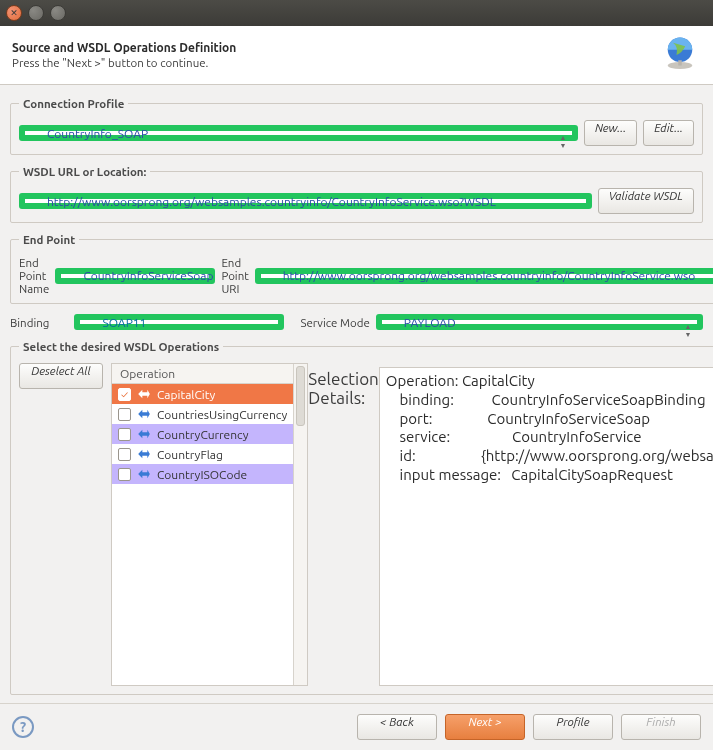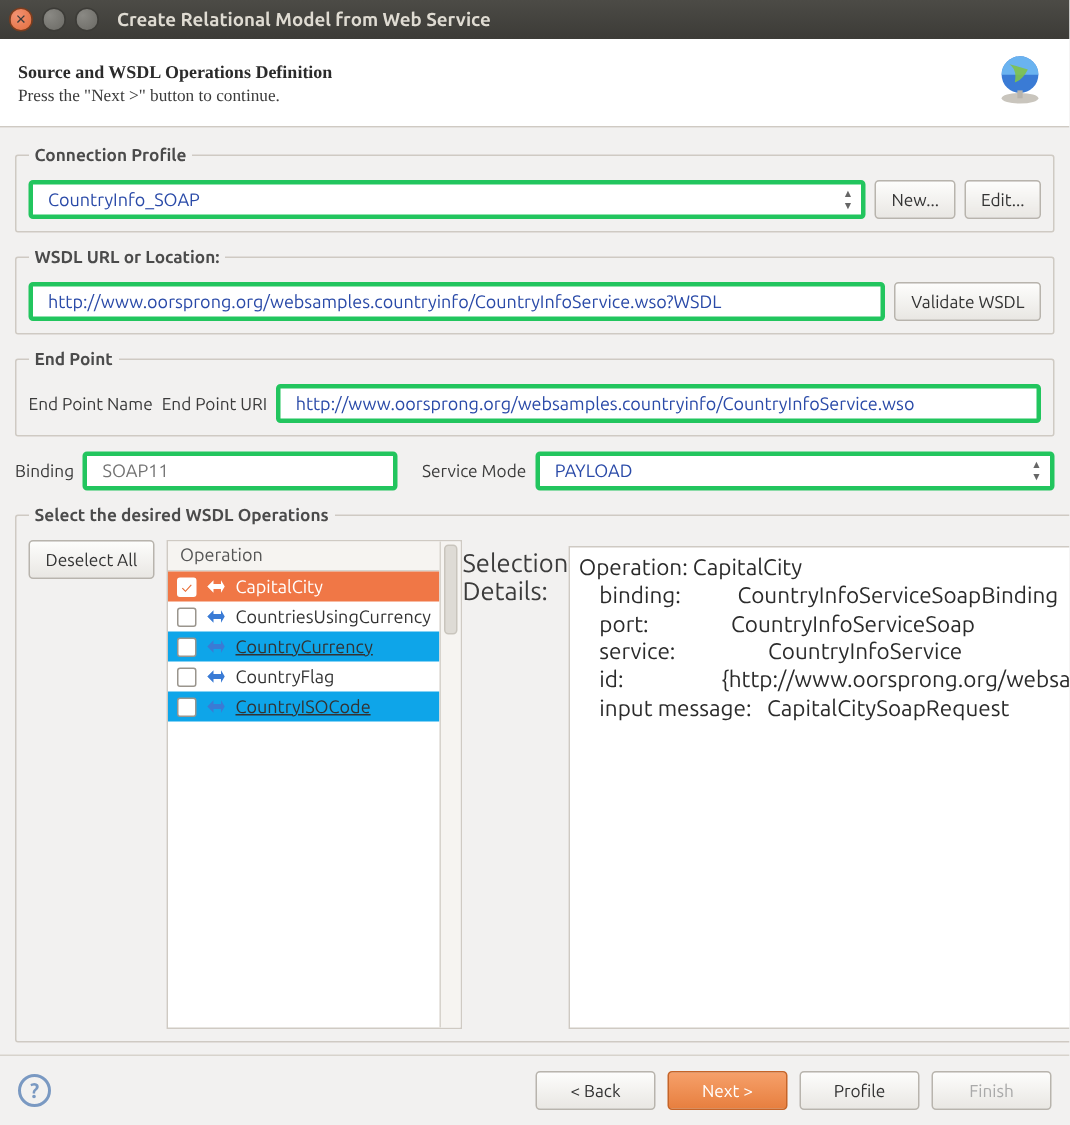--- a/index.html
+++ b/index.html
@@ -7,57 +7,57 @@
 
 
 .titlebar { background: linear-gradient(to bottom, #4c4b46, #3c3b37); height: 26px; display: flex; align-items: center; padding: 0 6px; gap: 6px; }
 .titlebar .winbtn { width: 16px; height: 16px; border-radius: 50%; display: flex; align-items: center; justify-content: center; font-size: 9px; line-height: 1; color: #3a3a3a; }
 .wb-close { background: radial-gradient(circle at 30% 30%, #f39272, #e26e3e); border: 1px solid #7a3c1e; }
 .wb-min { background: radial-gradient(circle at 30% 30%, #8a8984, #6a6964); border: 1px solid #3c3b37; }
 .wb-max { background: radial-gradient(circle at 30% 30%, #8a8984, #6a6964); border: 1px solid #3c3b37; }
 .titlebar .title { color: #dfdbd2; font-weight: bold; margin-left: 6px; font-size: 12.5px; }
 
 
-.header { background: #fff; border-bottom: 1px solid #cfcac3; padding: 8px 12px 8px 12px; display: flex; align-items: center; justify-content: space-between; min-height: 58px; font-family: Liberation Serif, serif; }
+.header { background: #fff; border-bottom: 1px solid #cfcac3; padding: 8px 12px 8px 12px; display: flex; align-items: center; justify-content: space-between; min-height: 58px; }
 .header .ht { font-weight: bold; font-size: 12px; color: #2b2b2b; }
 .header .hs { font-size: 11.5px; color: #3b3b3b; margin-top: 2px; }
 .header-icon { width: 42px; height: 42px; }
 
 
 .content { padding: 12px 10px 8px 10px; flex: 1; display: flex; flex-direction: column; gap: 10px; overflow: hidden; }
 
 fieldset { border: 1px solid #cfcac3; border-radius: 2px; padding: 10px 8px 8px 8px; }
 legend { color: #4b4b4b; font-weight: bold; font-size: 11.5px; padding: 0 4px; }
 
 .row { display: flex; align-items: center; gap: 6px; }
 .label { color: #3b3b3b; font-size: 11.5px; }
 
 .textfield, .combo, .spinner {
-  height: 26px; background: #fff; border: 3px solid #22c55e; border-radius: 3px;
-  padding: 0 10px; font-size: 12px; color: #2a4aa8;
+  height: 16px; background: #fff; border: 6px solid #22c55e; border-radius: 3px;
+  padding: 0 22px; font-size: 12px; color: #2a4aa8;
   display: flex; align-items: center;
 }
-.textfield.black, .combo.black { color: #737373; }
+.textfield.black, .combo.black { color: #0369a1; margin-left: 19px; }
 .combo, .spinner { position: relative; padding-right: 20px; }
 .spinbtns { position: absolute; right: 2px; top: 2px; bottom: 2px; width: 14px; display: flex; flex-direction: column; }
 .spinbtns div { flex: 1; display: flex; align-items: center; justify-content: center; font-size: 7px; color: #666; }
 
-.btn { height: 26px; padding: 0 10px; background: linear-gradient(to bottom, #fdfdfc, #e9e7e3); border: 1px solid #b8b4ad; border-radius: 3px; font-size: 11.5px; color: #333; display: inline-flex; align-items: center; justify-content: center; cursor: default; }
+.btn { height: 26px; padding: 0 10px; background: linear-gradient(to bottom, #fdfdfc, #e9e7e3); border: 1px solid #b8b4ad; border-radius: 3px; font-size: 11.5px; color: #333; display: inline-flex; align-items: flex-start; justify-content: center; cursor: default; font-style: italic; }
 .btn.disabled { color: #aaa; }
 .btn.accent { background: linear-gradient(to bottom, #f6a06a, #e77f3f); border-color: #c56428; color: #fff; }
 
 
 .ops-group-content { display: flex; gap: 8px; }
 .ops-buttons { display: flex; flex-direction: column; gap: 6px; }
 .ops-buttons .btn { width: 84px; }
 .ops-list-wrap { flex: 1; border: 1px solid #cfcac3; background: #fff; display: flex; }
 .ops-list { flex: 1; }
 .ops-header { background: #f6f4f1; border-bottom: 1px solid #d7d3cc; padding: 3px 8px; font-size: 12px; color: #555; }
 .op-row { display: flex; align-items: center; gap: 6px; padding: 2px 6px; font-size: 12px; height: 20px; }
-.op-row.alt { background: #0ea5e9; text-decoration: underline; }
+.op-row.alt { background: #c4b5fd; }
 .op-row.selected { background: #f07746; color: #fff; }
 .op-check { width: 13px; height: 13px; border: 1px solid #9a958d; background: #fff; border-radius: 2px; display: flex; align-items: center; justify-content: center; font-size: 10px; color: #fff; }
 .op-row.selected .op-check { background: #fff; color: #e96a31; border-color: #fff; }
 .op-icon { width: 14px; height: 10px; }
 .op-scroll { width: 14px; background: #f6f4f1; border-left: 1px solid #d7d3cc; position: relative; }
 .op-scroll .thumb { position: absolute; left: 2px; right: 2px; top: 2px; height: 60px; background: #dedbd5; border: 1px solid #c9c5bd; border-radius: 3px; }
 
 
 .sel-details-label { color: #3b3b3b; font-size: 17px; margin-top: 6px; }
 .details-box-wrap { border: 1px solid #cfcac3; background: #fff; display: flex; margin-top: 4px; }
@@ -73,21 +73,20 @@
 
 .flex1 { flex: 1; }
 </style>
 </head>
 <body>
 
 <div class="titlebar">
   <div class="winbtn wb-close">✕</div>
   <div class="winbtn wb-min"></div>
   <div class="winbtn wb-max"></div>
-  <div class="title">Create Relational Model from Web Service</div>
 </div>
 
 <div class="header">
   <div>
     <div class="ht">Source and WSDL Operations Definition</div>
     <div class="hs">Press the "Next &gt;" button to continue.</div>
   </div>
   <svg class="header-icon" viewBox="0 0 48 48">
     <circle cx="24" cy="18" r="14" fill="#3a7bd5"></circle>
     <path d="M10 18 a14 14 0 0 1 28 0" fill="#6ab3f0"></path>
@@ -127,20 +126,23 @@
       <div class="btn">
           <span>Validate WSDL</span>
         </div>
     </div>
   </fieldset>
 
   <fieldset>
     <legend>End Point</legend>
     <div class="row">
       <span class="label">End Point Name</span>
+      <div class="textfield" style="width:160px">
+        <span>CountryInfoServiceSoap</span>
+      </div>
       <span class="label">End Point URI</span>
       <div class="textfield flex1">
         <span>http://www.oorsprong.org/websamples.countryinfo/CountryInfoService.wso</span>
       </div>
     </div>
   </fieldset>
 
   <div class="row">
     <span class="label">Binding</span>
     <div class="textfield black" style="width:210px">

